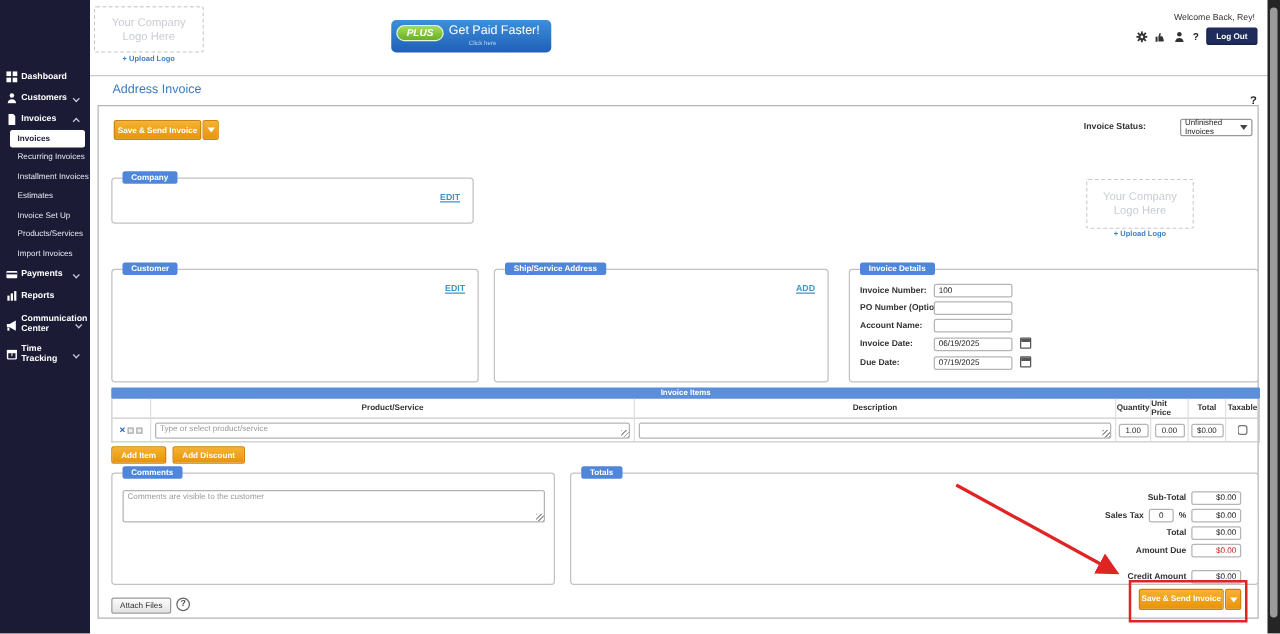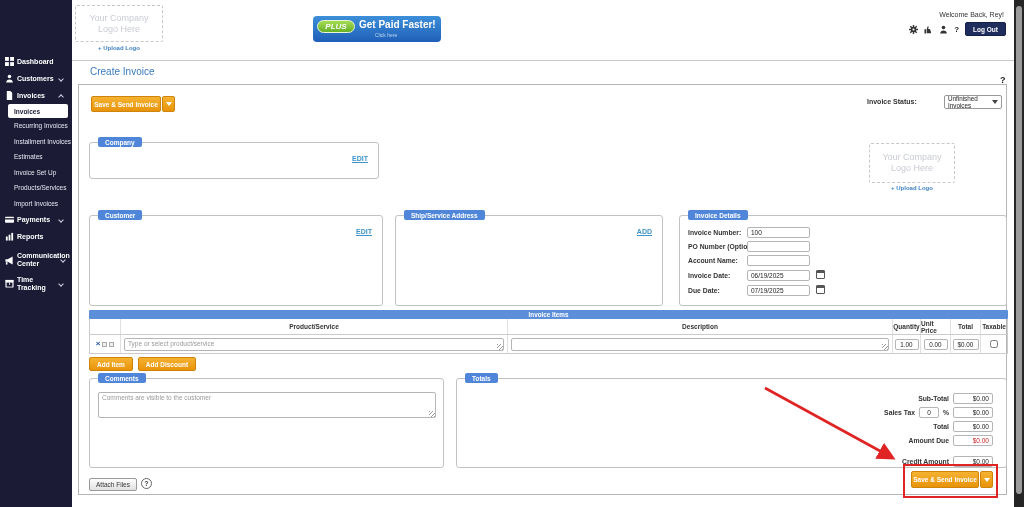--- a/index.html
+++ b/index.html
@@ -17,21 +17,21 @@
   .sub-item { display:flex; align-items:center; height:15.5px; padding-left:14px; color:#e6e8f2; font-size:6.5px; cursor:pointer; }
   .sub-item.selected { background:#fff; color:#1b1b36; font-weight:700; margin:0 4px 0 8px; padding-left:6px; border-radius:2px; height:14px; }
   .tall { height:30px; }
 
   
   .header-divider { position:absolute; left:72px; top:60px; width:942px; height:1px; background:#c9c9c9; }
   .logo-box { position:absolute; left:75px; top:5px; width:88px; height:37px; border:1px dashed #c8c8c8; border-radius:2px; display:flex; flex-direction:column; align-items:center; justify-content:center; color:#c9ccd4; font-size:9px; line-height:1.2; cursor:pointer; }
   .upload-link { position:absolute; left:75px; top:45px; width:88px; text-align:center; color:#3b7fc4; font-size:6px; font-weight:700; text-decoration:none; cursor:pointer; }
   .banner { position:absolute; left:313px; top:16px; width:128px; height:26px; background:linear-gradient(#3d8fd9,#1f5fb8); border-radius:4px; cursor:pointer; }
   .plus-badge { position:absolute; left:4px; top:4px; width:38px; height:13px; background:linear-gradient(#a6dd52,#68b02a); border:1px solid #e8f7d2; border-radius:7px; color:#fff; font-size:8px; font-weight:700; font-style:italic; display:flex; align-items:center; justify-content:center; }
-  .banner-text { position:absolute; left:46px; top:3px; color:#fff; font-size:10px; font-weight:700; }
+  .banner-text { position:absolute; left:46px; top:3px; color:#fff; font-size:10px; font-weight:400; }
   .banner-sub { position:absolute; left:62px; top:16px; color:#bcd8f5; font-size:5px; }
   .welcome { position:absolute; right:20px; top:11px; font-size:7px; color:#333; }
   .top-controls { position:absolute; right:18px; top:22px; display:flex; align-items:center; gap:6px; }
   .ticon { width:9px; height:9px; cursor:pointer; }
   .top-help { font-size:8px; font-weight:700; color:#222; cursor:pointer; }
   .logout-btn { height:14px; padding:0 7px; background:#1f2d5c; border:1px solid #16204a; border-radius:2px; color:#fff; font-size:6.5px; font-weight:700; cursor:pointer; }
 
   
   .vscroll { position:absolute; right:0; top:0; width:10px; height:507px; background:#252525; }
   .vthumb { position:absolute; left:2px; top:6px; width:6px; height:488px; background:#9b9b9b; border-radius:3px; }
@@ -206,21 +206,21 @@
           <rect x="0.5" y="1" width="9" height="8.5" rx="1" fill="#fff"></rect>
           <rect x="0.5" y="1" width="9" height="2" fill="#fff"></rect>
           <rect x="1.8" y="4" width="6.4" height="4.5" fill="#1b1b36"></rect>
           <rect x="4.6" y="4" width="0.9" height="2.6" fill="#fff"></rect>
         </svg>
       <span class="nlabel">Time Tracking</span>
       <span class="chev"></span>
     </div>
   </aside>
 
-  <div class="page-title">Create Invoice</div>
+  <div class="page-title">Address Invoice</div>
   <div class="panel-help">?</div>
 
   <div class="panel">
 
     <div class="btn-orange top-save">Save &amp; Send Invoice</div>
     <div class="btn-orange top-caret">
         <span class="caret"></span>
       </div>
 
     <div class="status-label">Invoice Status:</div>

